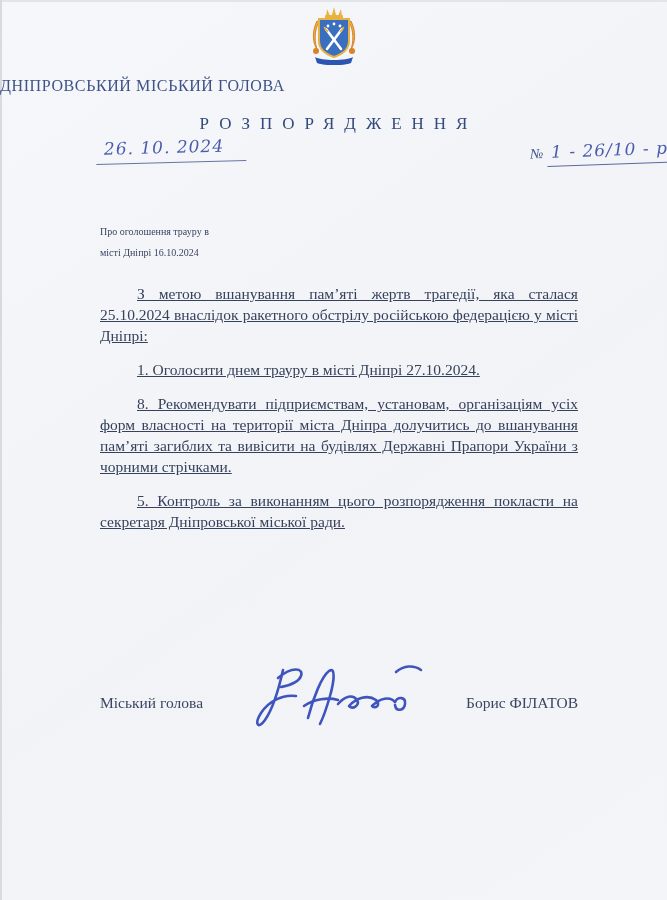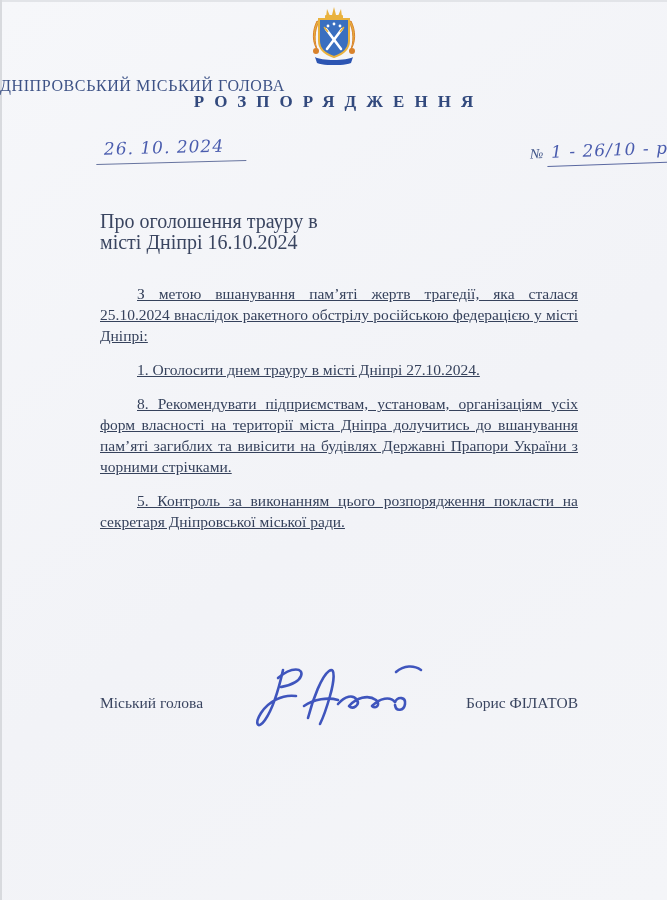--- a/index.html
+++ b/index.html
@@ -22,24 +22,24 @@
     width:58px; height:58px;
   }
   .org-title {
     position:absolute; top:77px; left:0; width:100%;
     color:#3d5286;
     font-size:16px;
     letter-spacing:0.6px;
     white-space:nowrap;
   }
   .doc-title {
-    position:absolute; top:92px; left:0; width:100%;
+    position:absolute; top:114px; left:0; width:100%;
     text-align:center;
     color:#32497d;
-    font-weight:bold;
+    font-weight:normal;
     font-size:17px;
     letter-spacing:10px;
     text-indent:10px;
     white-space:nowrap;
   }
   .handwrite {
     font-family:"DejaVu Serif", serif;
     font-style:italic;
     color:#4a5cae;
     font-size:17px;
@@ -64,22 +64,22 @@
     font-size:14px;
     font-style:italic;
     margin-right:4px;
   }
   .number-field .underlined {
     display:inline-block;
     padding:0 6px 4px 4px;
     border-bottom:1.6px solid #5a68a0;
   }
   .subject {
-    position:absolute; top:211px; left:100px;
-    font-size:20px; line-height:21px;
+    position:absolute; top:221px; left:100px;
+    font-size:10px; line-height:21px;
     color:#3a4560;
   }
   .body-block {
     position:absolute; top:283px; left:100px;
     width:478px;
     font-size:15.5px; line-height:21px;
     text-align:justify;
     color:#36425c;
     text-decoration:underline;
   }

